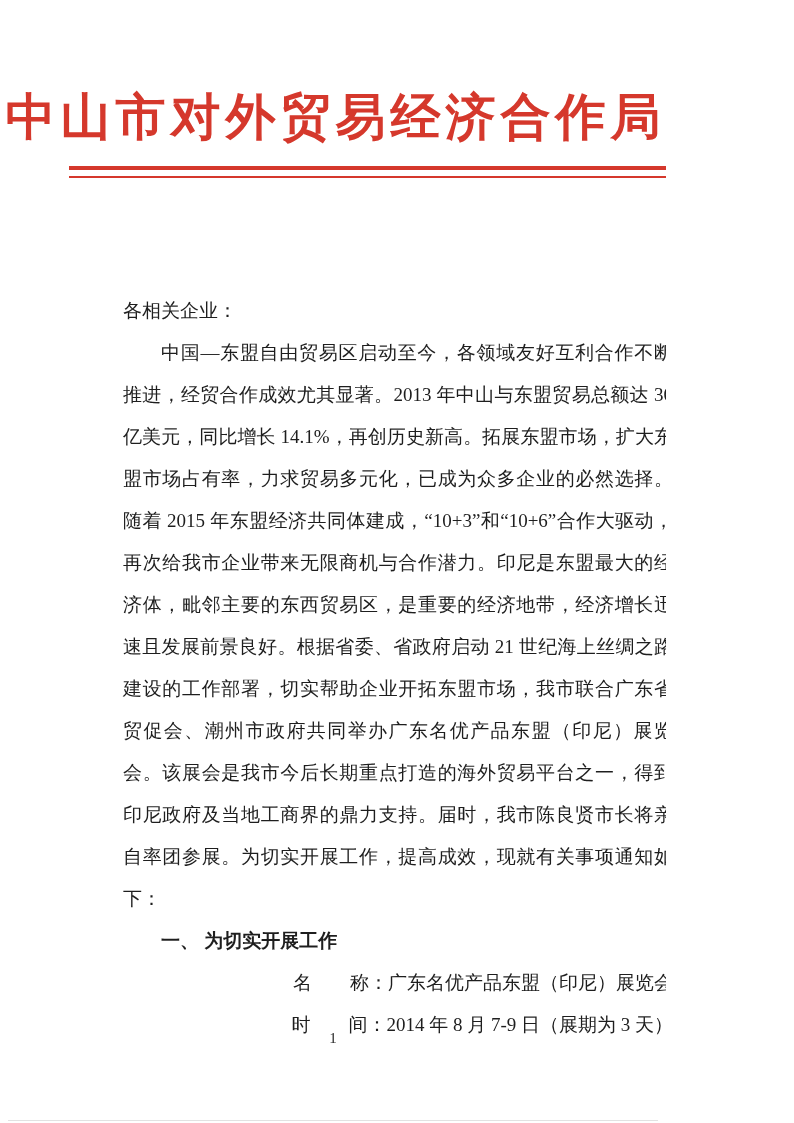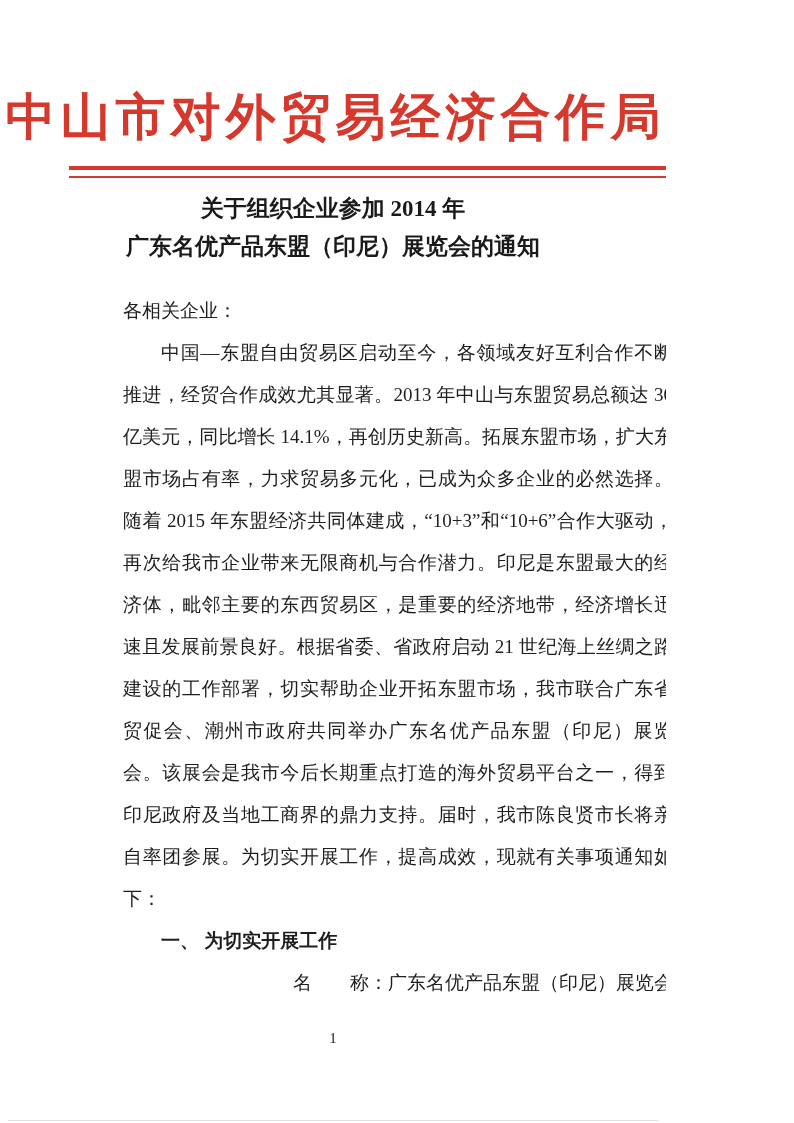--- a/index.html
+++ b/index.html
@@ -102,31 +102,28 @@
 </style>
 </head>
 <body>
 
 <div class="page">
 
   <div class="letterhead">中山市对外贸易经济合作局</div>
 
   <div class="rule"></div>
 
-  <h1 class="doc-title">
-    <span class="tl">关于组织企业参加 2014 年</span>
-    <span class="tl">广东名优产品东盟（印尼）展览会的通知</span>
-  </h1>
 
   <div class="doc-body">
     <p class="salutation">各相关企业：</p>
 
     <p class="para">中国—东盟自由贸易区启动至今，各领域友好互利合作不断推进，经贸合作成效尤其显著。2013 年中山与东盟贸易总额达 30 亿美元，同比增长 14.1%，再创历史新高。拓展东盟市场，扩大东盟市场占有率，力求贸易多元化，已成为众多企业的必然选择。随着 2015 年东盟经济共同体建成，“10+3”和“10+6”合作大驱动，再次给我市企业带来无限商机与合作潜力。印尼是东盟最大的经济体，毗邻主要的东西贸易区，是重要的经济地带，经济增长迅速且发展前景良好。根据省委、省政府启动 21 世纪海上丝绸之路建设的工作部署，切实帮助企业开拓东盟市场，我市联合广东省贸促会、潮州市政府共同举办广东名优产品东盟（印尼）展览会。该展会是我市今后长期重点打造的海外贸易平台之一，得到印尼政府及当地工商界的鼎力支持。届时，我市陈良贤市长将亲自率团参展。为切实开展工作，提高成效，现就有关事项通知如下：</p>
 
     <p class="sec-heading">一、 为切实开展工作</p>
 
     <p class="item">名　　称：广东名优产品东盟（印尼）展览会</p>
 
+    <p class="item">时　　间：2014 年 8 月 7-9 日（展期为 3 天）</p>
   </div>
 
   <div class="page-number">1</div>
 
 </div>
 
 </body></html>

